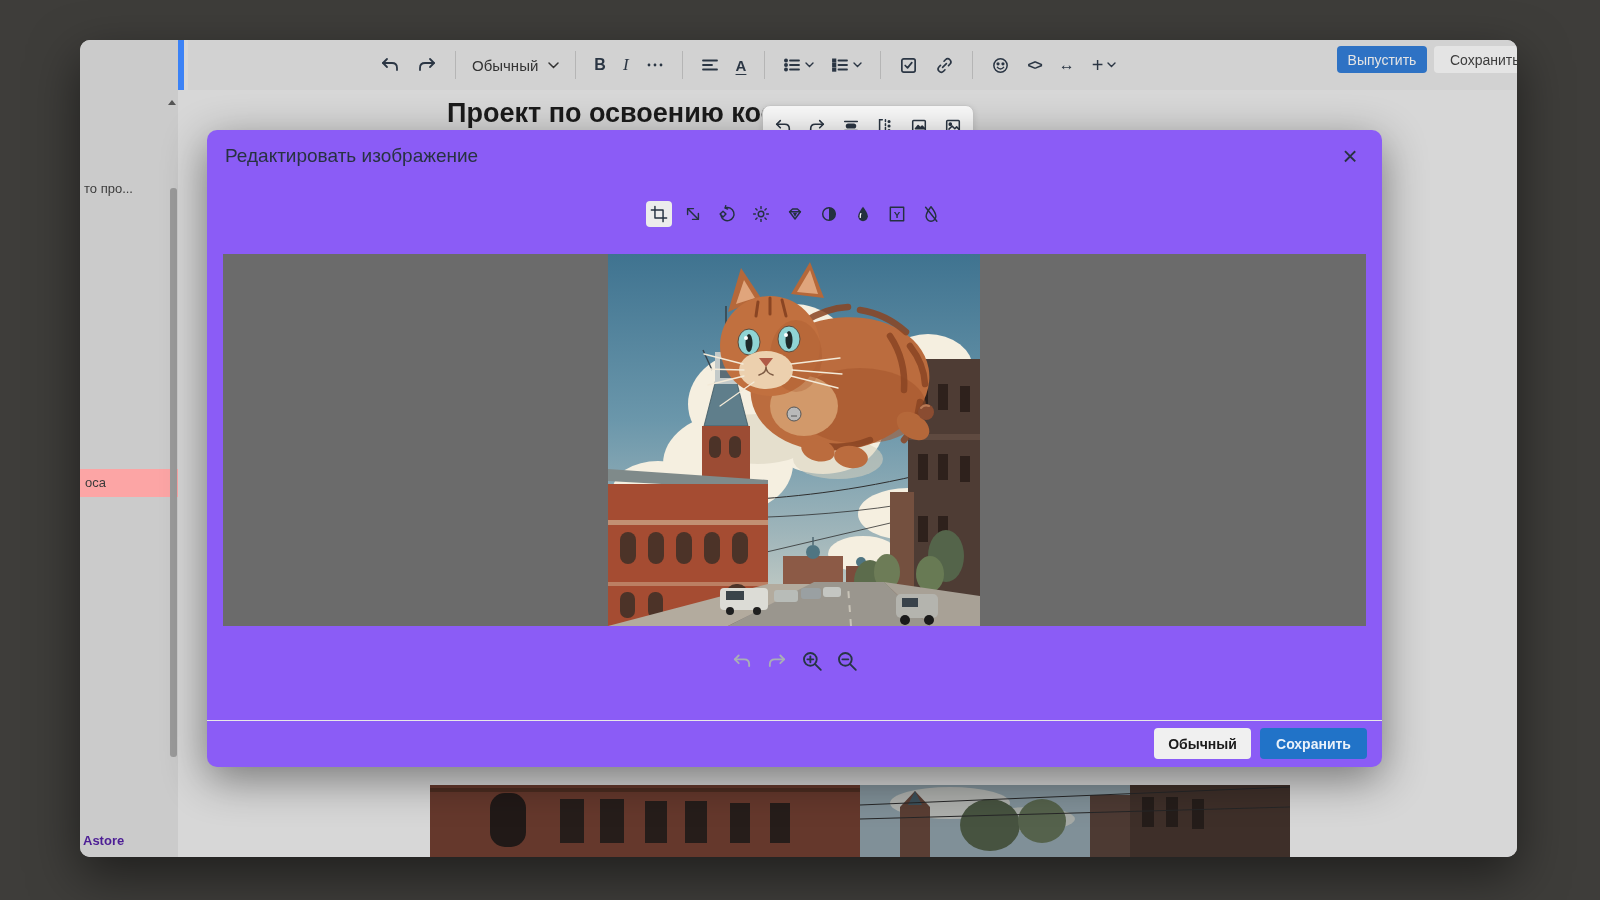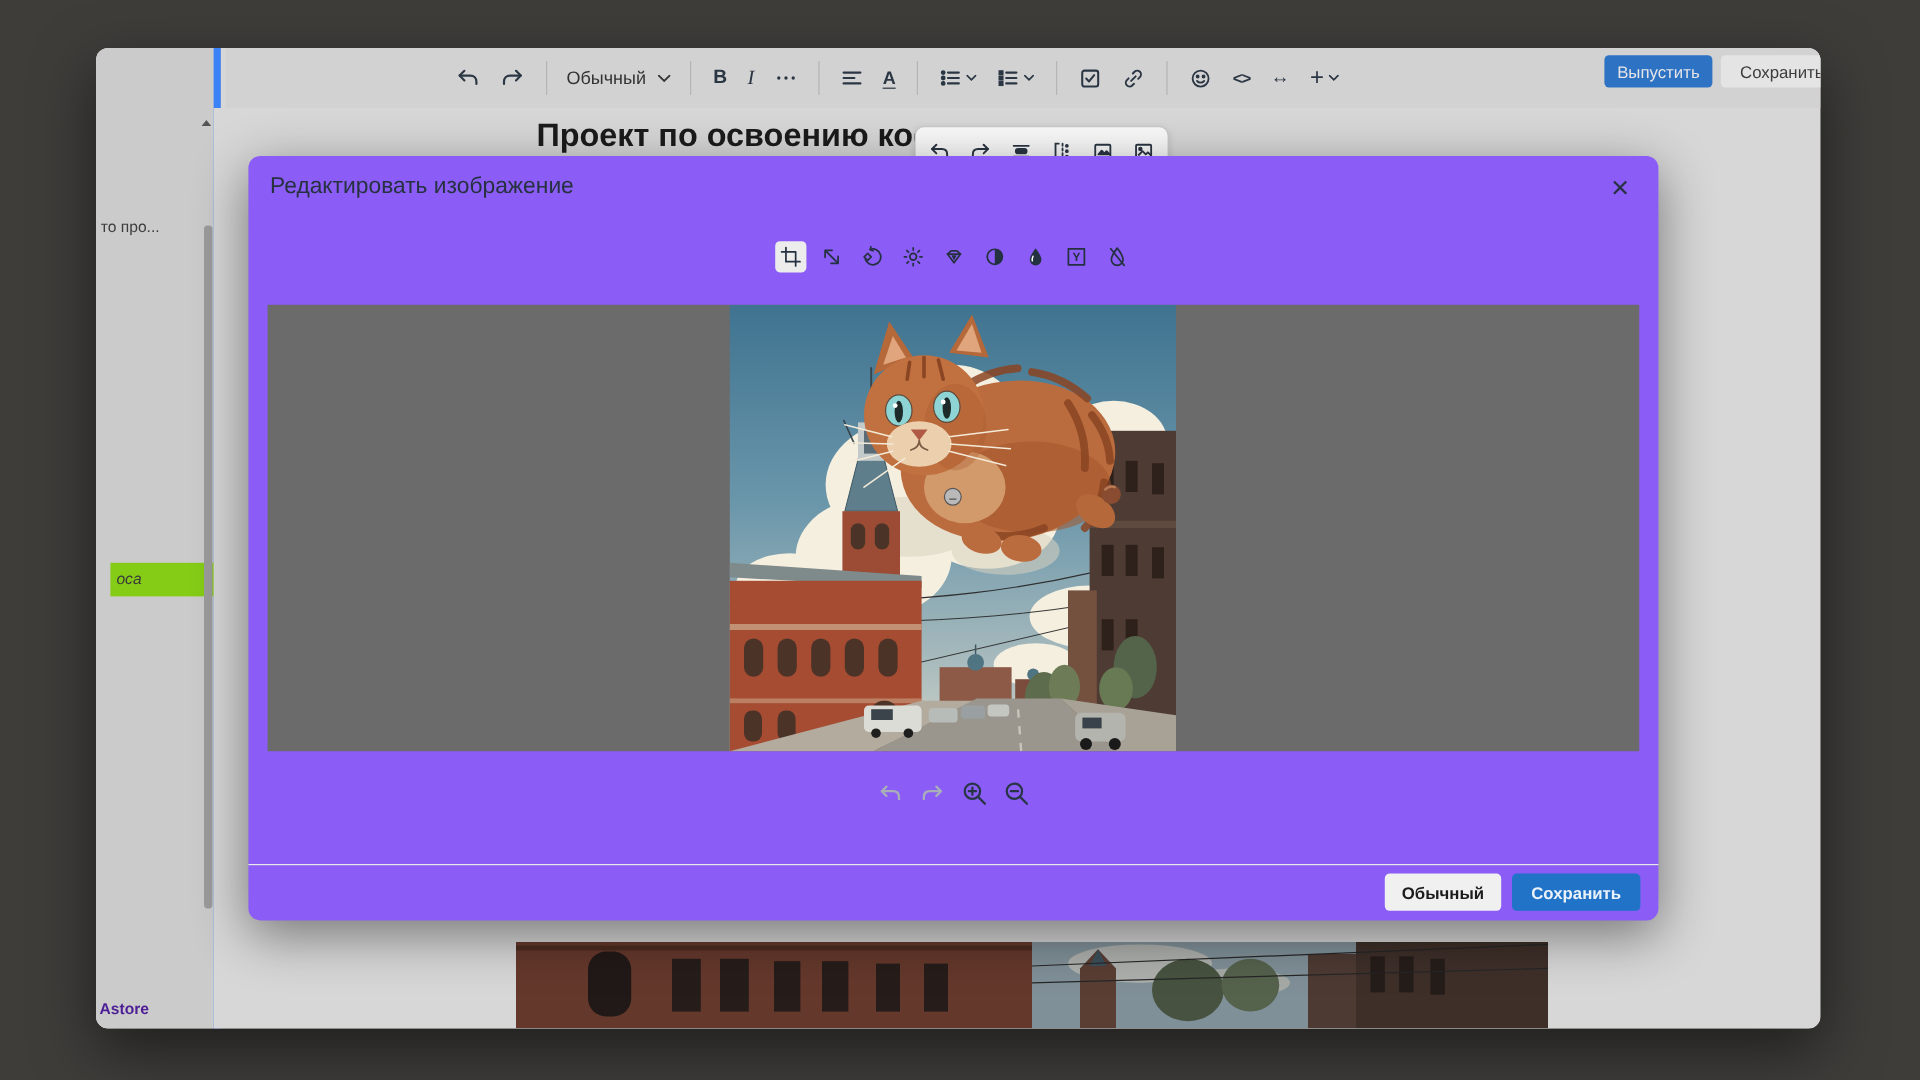--- a/index.html
+++ b/index.html
@@ -5,21 +5,21 @@
   html,body{margin:0;padding:0;background:#3e3d3a;font-family:"Liberation Sans","DejaVu Sans",sans-serif;}
   .stage{position:relative;width:1600px;height:900px;overflow:hidden;background:#3e3d3a;}
 
   
   .appwin{position:absolute;left:80px;top:40px;width:1437px;height:817px;background:#d7d7d7;
           border-radius:10px;overflow:hidden;box-shadow:0 18px 50px rgba(0,0,0,.5);}
 
   
   .sidebar{position:absolute;left:0;top:0;width:98px;height:817px;background:#cbcbcb;border-right:6px solid #3b82f6;}
   .sb-item{position:absolute;left:4px;font-size:13px;color:#3c3c3c;white-space:nowrap;overflow:hidden;}
-  .sb-row-active{position:absolute;left:12px;top:429px;width:98px;height:28px;background:#84cc16;font-style:italic;}
+  .sb-row-active{position:absolute;left:0;top:429px;width:98px;height:28px;background:#fca5a5;}
   .sb-row-active span{position:absolute;left:5px;top:6px;font-size:13px;color:#3a3a3a;}
   .sb-bottom{position:absolute;left:3px;top:793px;font-size:13px;font-weight:700;color:#4c1d95;}
   .sb-arrow{position:absolute;left:88px;top:60px;width:0;height:0;border-left:4px solid transparent;border-right:4px solid transparent;border-bottom:5px solid #555;}
   .sb-thumb{position:absolute;left:90px;top:148px;width:7px;height:569px;background:#9b9b9b;border-radius:3px;}
 
   
   .toolbar{position:absolute;left:108px;top:0;width:1339px;height:50px;background:#d2d2d2;border-bottom:1px solid #7f1d1d;}
   .tb-items{position:absolute;left:190px;top:0;height:50px;display:flex;align-items:center;gap:13px;}
   .tb-sep{width:1px;height:28px;background:#b5b5b5;margin:0 3px;}
   .icon-btn{display:flex;align-items:center;gap:4px;cursor:pointer;color:#2b3644;background:none;border:none;padding:2px;}

